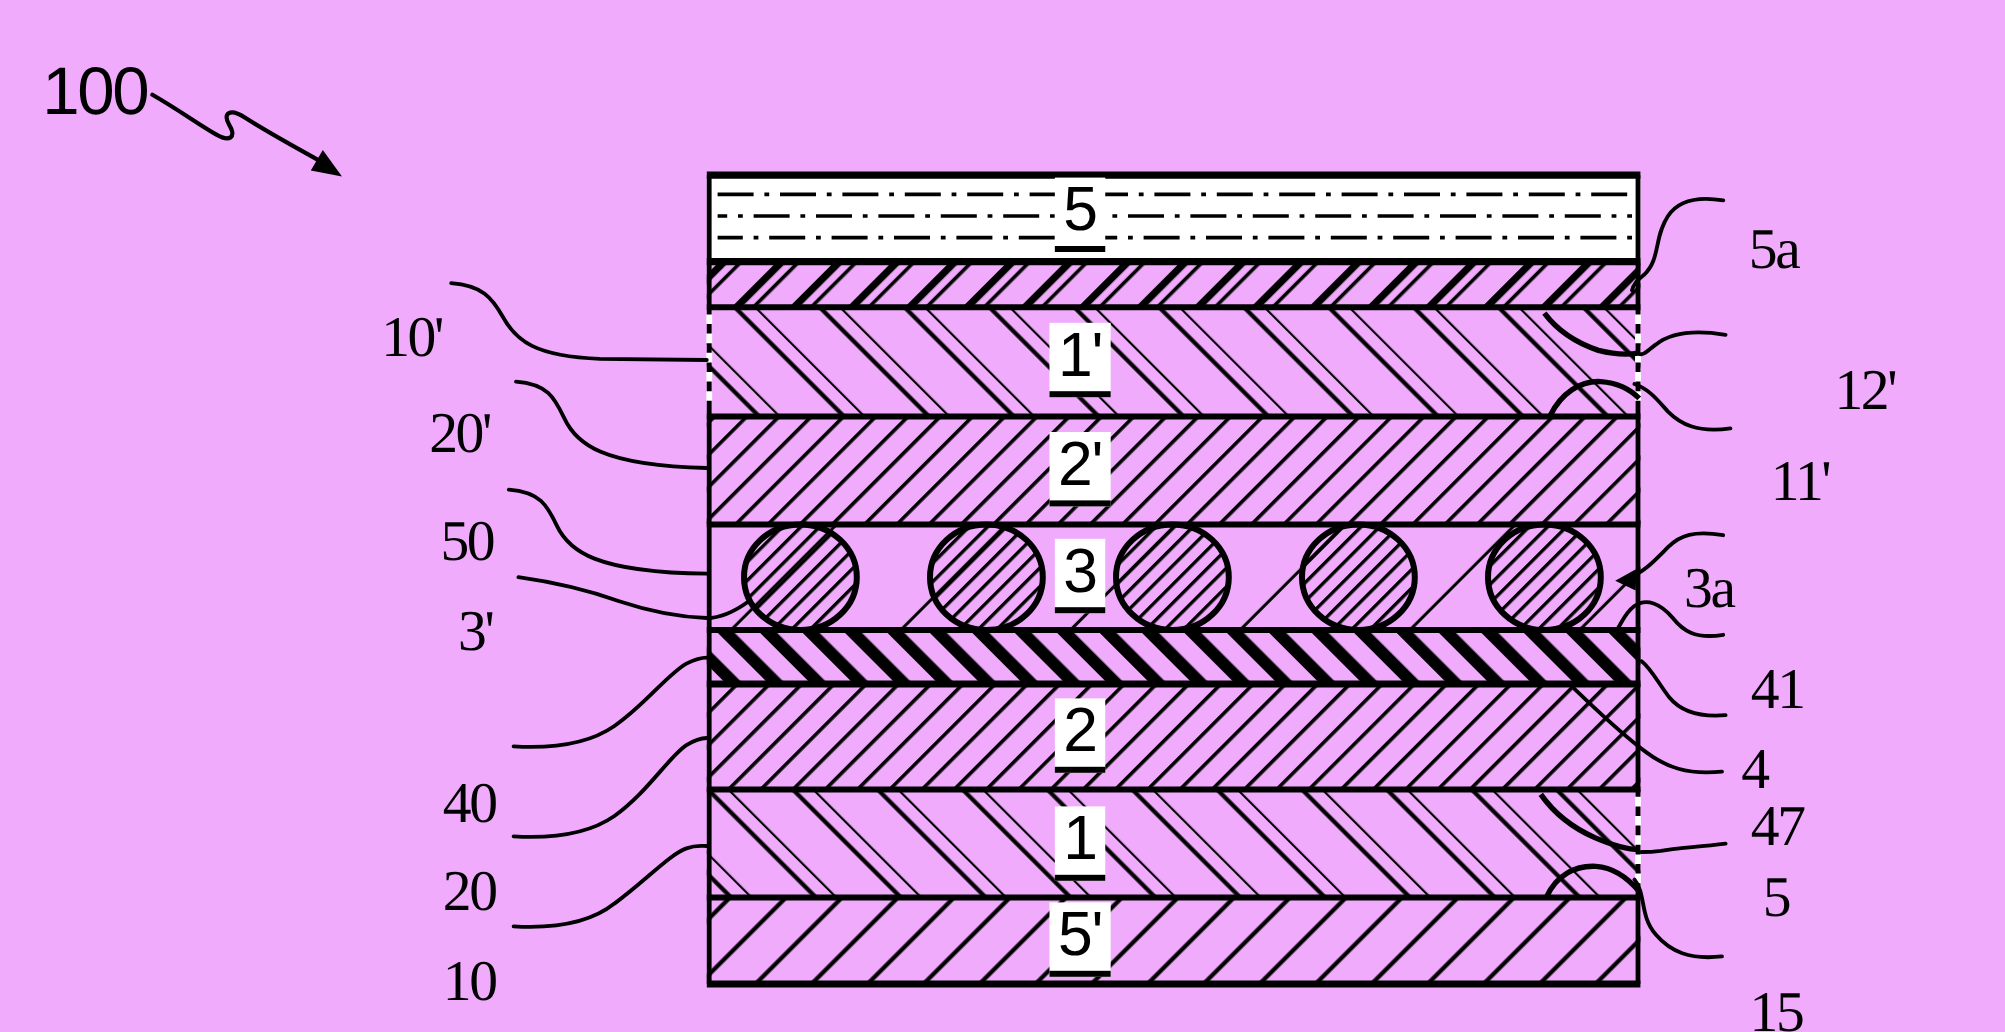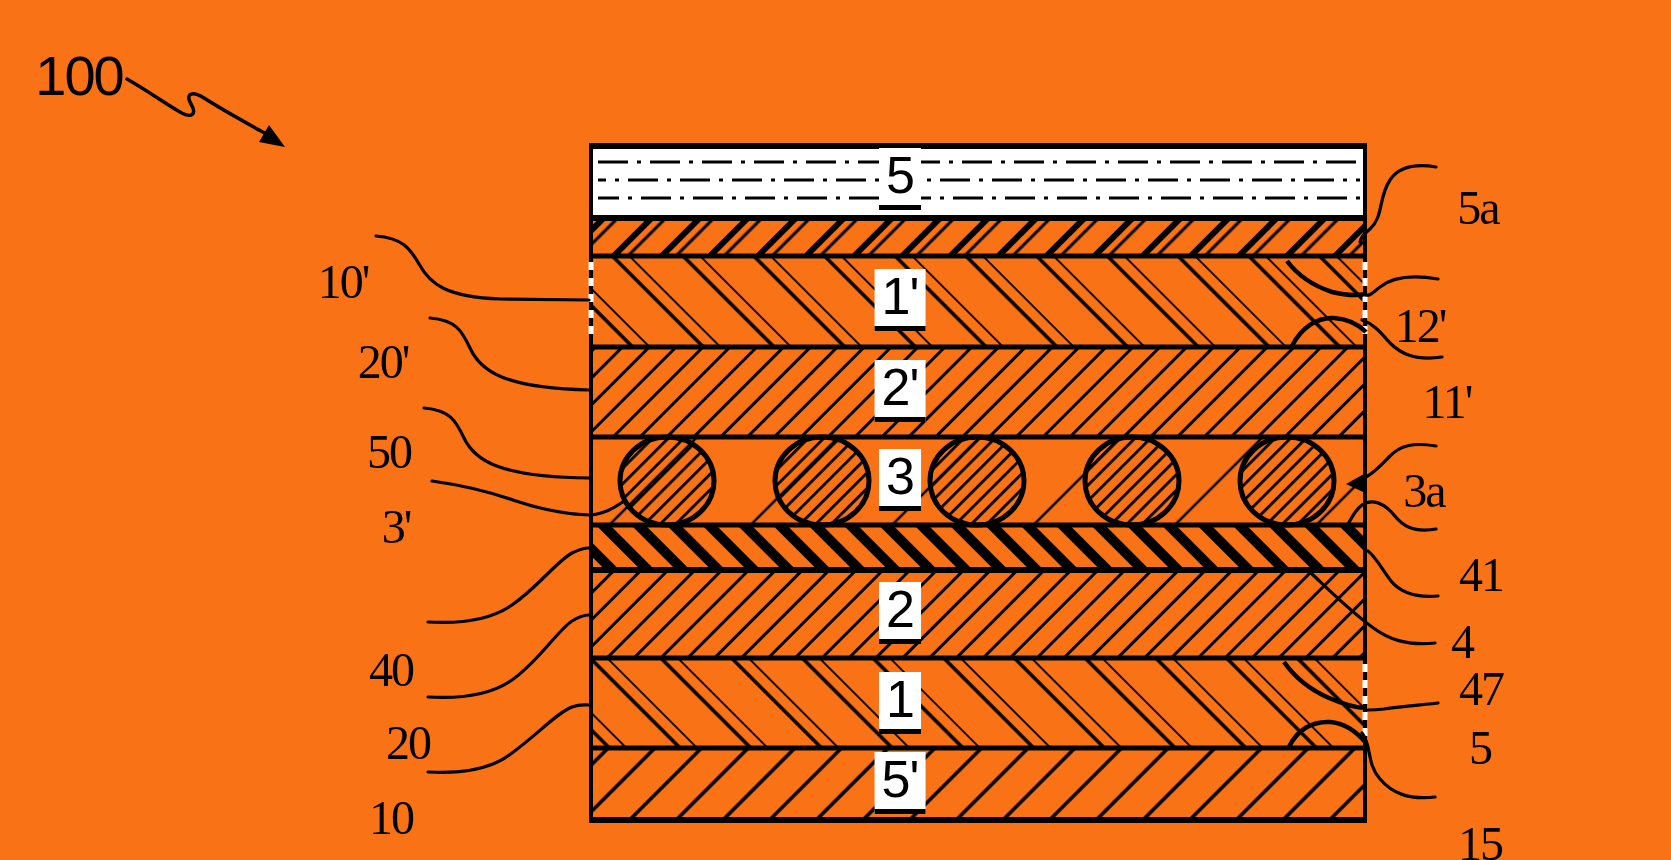--- a/index.html
+++ b/index.html
@@ -1,17 +1,17 @@
 <!DOCTYPE html>
 <html><head>
 <meta charset="utf-8">
 <style>
   html,body{margin:0;padding:0;background:#ffffff;}
   #canvas{
-    position:relative;width:1671px;height:860px;background:#f97316;
+    position:relative;width:1671px;height:860px;background:#f0abfc;
     font-family:"Liberation Sans",sans-serif;color:#000;overflow:hidden;
   }
   #figure-svg{position:absolute;left:0;top:0;}
   .callout{
     position:absolute;transform:translate(-50%,-50%);
     font-size:48px;letter-spacing:-2px;line-height:1;white-space:nowrap;
     font-family:Liberation Serif, serif;
     margin-top:45px;
   }
   .ref-label{
@@ -143,26 +143,26 @@
     <polygon points="1346,484 1364,474 1363,492" fill="#000"></polygon>
   </svg>
 
   <div class="ref-label" style="left:79px;top:76px">100</div>
 
   <div class="callout" style="left:343px;top:237px">10'</div>
   <div class="callout" style="left:383px;top:317px">20'</div>
   <div class="callout" style="left:389px;top:407px">50</div>
   <div class="callout" style="left:396px;top:482px">3'</div>
   <div class="callout" style="left:391px;top:625px">40</div>
-  <div class="callout" style="left:408px;top:698px">20</div>
+  <div class="callout" style="left:391px;top:698px">20</div>
   <div class="callout" style="left:391px;top:773px">10</div>
 
   <div class="callout" style="left:1478px;top:163px">5a</div>
-  <div class="callout" style="left:1420px;top:281px">12'</div>
-  <div class="callout" style="left:1447px;top:357px">11'</div>
+  <div class="callout" style="left:1554px;top:281px">12'</div>
+  <div class="callout" style="left:1500px;top:357px">11'</div>
   <div class="callout" style="left:1424px;top:446px">3a</div>
   <div class="callout" style="left:1481px;top:530px">41</div>
   <div class="callout" style="left:1462px;top:597px">4</div>
   <div class="callout" style="left:1481px;top:644px">47</div>
   <div class="callout" style="left:1480px;top:703px">5</div>
   <div class="callout" style="left:1480px;top:799px">15</div>
 
   <div class="layer-label" style="left:900px;top:179px">5</div>
   <div class="layer-label" style="left:900px;top:300px">1'</div>
   <div class="layer-label" style="left:900px;top:391px">2'</div>

